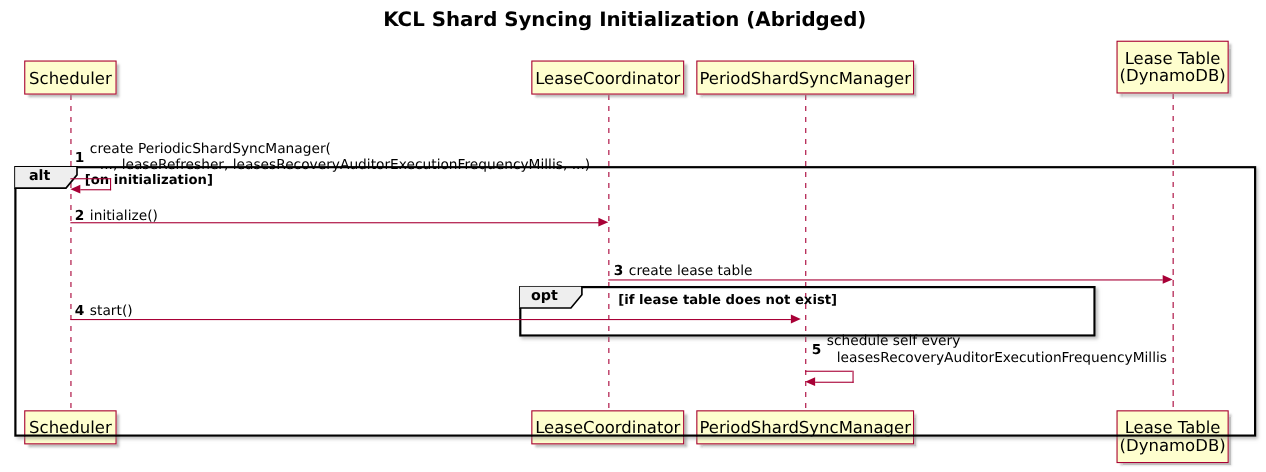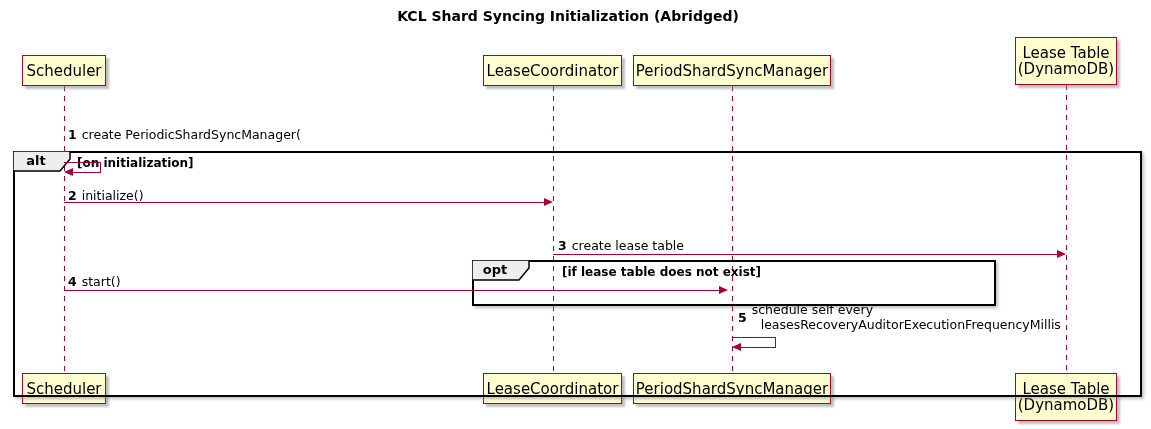--- a/index.html
+++ b/index.html
@@ -2,21 +2,21 @@
 <html><head>
 <meta charset="utf-8">
 <style>
   html,body{margin:0;padding:0;background:#ffffff;}
   #canvas{
     position:relative;width:1151px;height:429px;background:#ffffff;overflow:hidden;
     font-family:"DejaVu Sans", sans-serif;color:#000;
   }
   .title{
     position:absolute;top:8px;left:0;width:1136px;text-align:center;
-    font-size:14px;font-weight:bold;
+    font-size:18px;font-weight:bold;
   }
   
   .pbox{
     position:absolute;box-sizing:border-box;background:#FEFECE;
     border:1.6px solid #A80036;box-shadow:3px 3px 2px rgba(140,140,140,0.55);
     display:flex;flex-direction:column;align-items:center;justify-content:center;
     font-size:15px;line-height:16px;text-align:center;
   }
   
   .lifeline{
@@ -114,20 +114,21 @@
       </svg>
       <span class="ltext">opt</span>
     </div>
     <div class="condition" style="left:88px;text-align:center;">[if lease table does not exist]</div>
   </div>
 
   <div class="msg" style="left:68px;top:127px">
     <span class="num">1</span>
     <span>
       <span>create PeriodicShardSyncManager(</span><br>
+      <span class="indent">..., leaseRefresher, leasesRecoveryAuditorExecutionFrequencyMillis, ...)</span>
     </span>
   </div>
   <div class="mline" style="left:64px;top:162px;width:37px"></div>
   <div class="vline" style="left:100px;top:162px;height:11px"></div>
   <div class="mline" style="left:73px;top:172px;width:28px"></div>
   <div class="arr-l" style="left:64px;top:168px"></div>
 
   <div class="msg" style="left:68px;top:188px">
     <span class="num">2</span>
     <span>initialize()</span>

